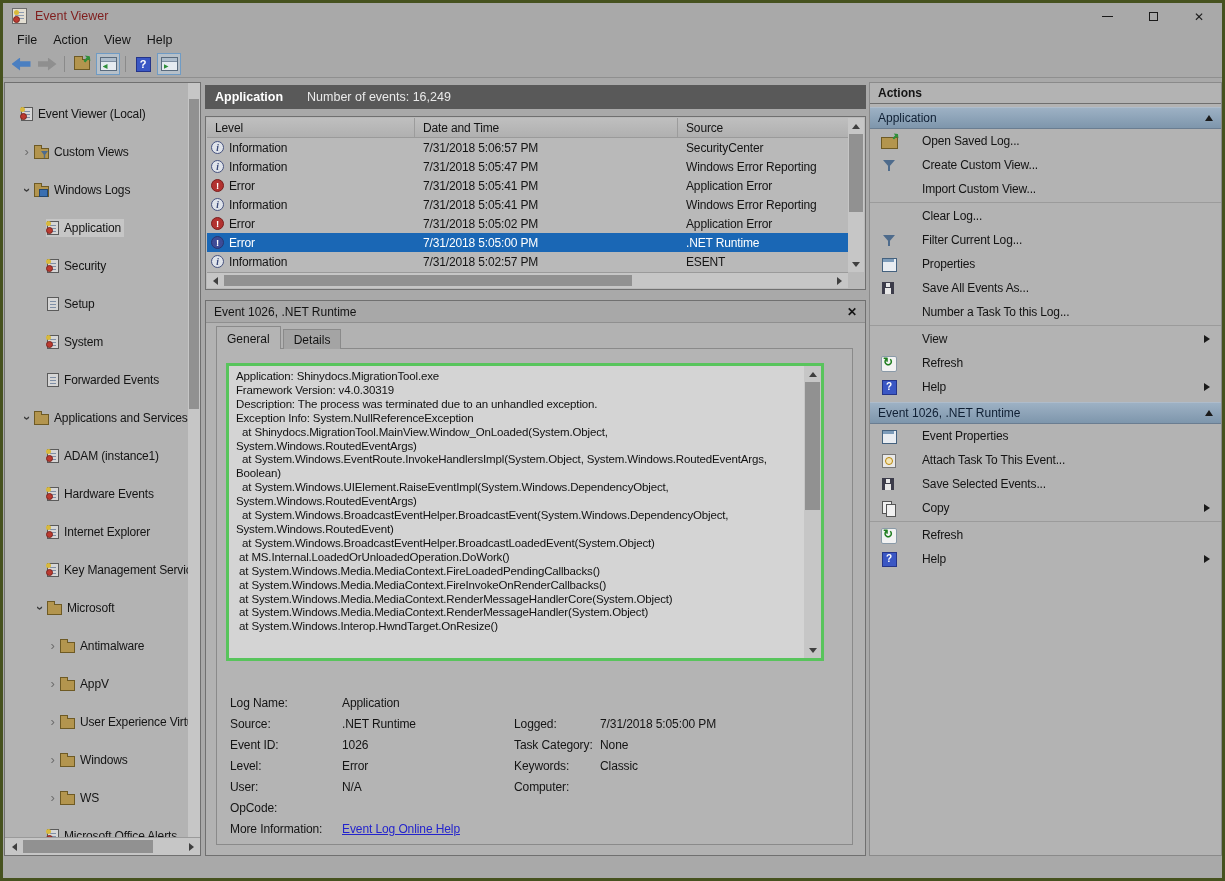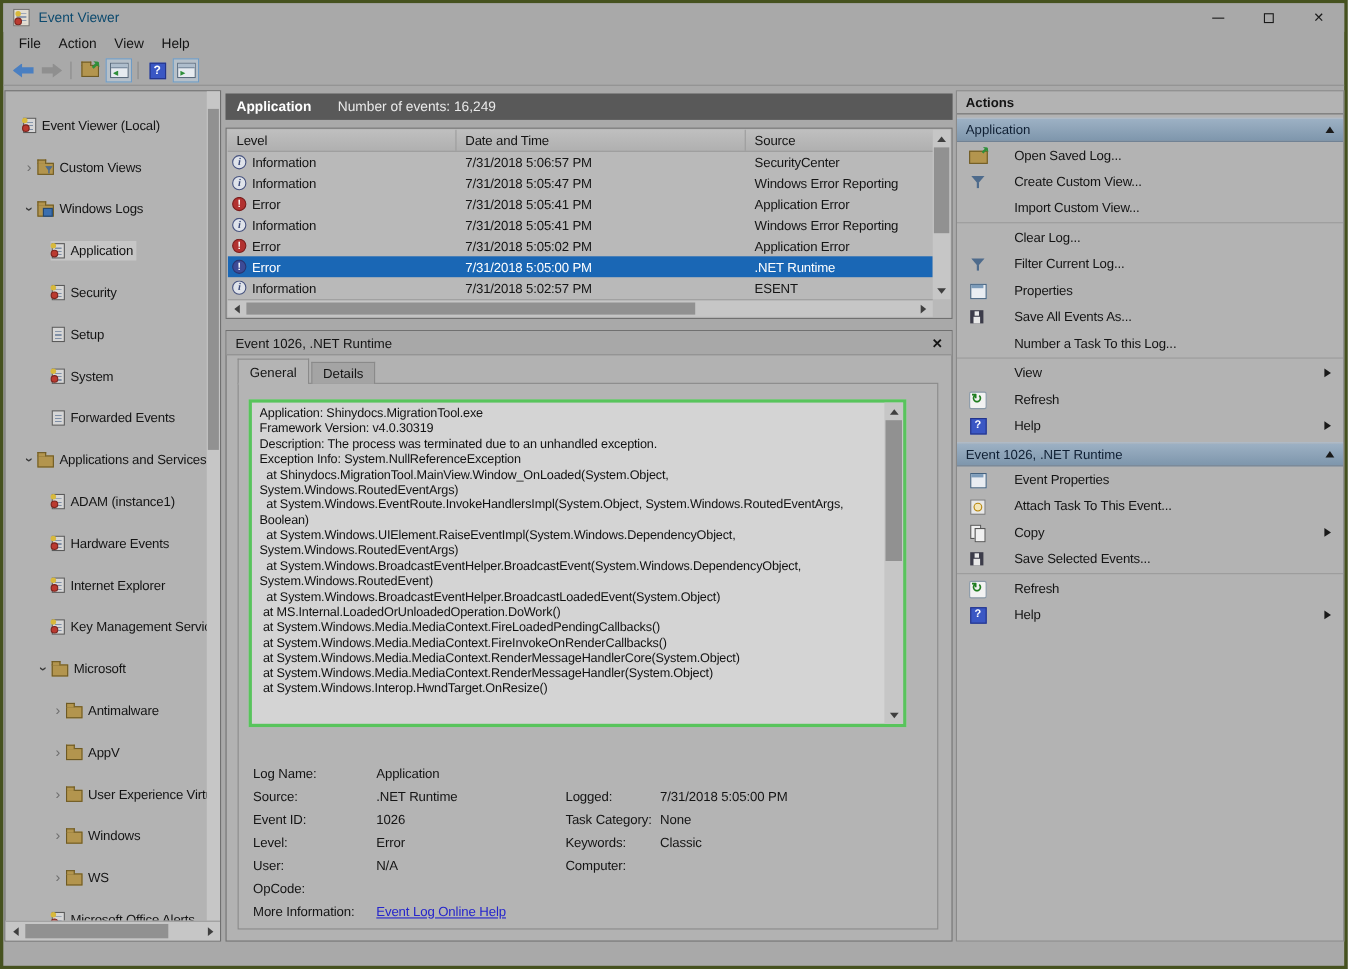--- a/index.html
+++ b/index.html
@@ -7,21 +7,21 @@
   body { font-family:"Liberation Sans", sans-serif; background:#46521f; color:#141414; }
   #page { position:absolute; inset:0; border:3px solid #46521f; background:#a9a9a9; }
 
   
   .titlebar { position:absolute; top:0; left:0; right:0; height:26px; background:#a9a9a9; display:flex; align-items:center; }
   .app-icon { width:15px; height:16px; margin:0 8px 0 9px; position:relative; background:#e3ded2; border:1px solid #6d6d6d; }
   .app-icon::before { content:""; position:absolute; left:2px; right:2px; top:3px; height:9px;
      background:repeating-linear-gradient(to bottom,#8d9bb0 0 1px,transparent 1px 3px); }
   .app-icon::after { content:""; position:absolute; left:0px; top:7px; width:5px; height:5px; border-radius:50%;
      background:#bb3a30; border:1px solid #7c241e; box-shadow:0px -7px 0 -1px #d8b93c; }
-  .title { font-size:12.5px; color:#0c4a6e; }
+  .title { font-size:12.5px; color:#7f1d1d; }
   .win-controls { margin-left:auto; display:flex; height:100%; }
   .wc { width:46px; height:100%; display:flex; align-items:center; justify-content:center; cursor:default; }
   .glyph-min { width:11px; height:1px; background:#1a1a1a; display:block; }
   .glyph-max { width:9px; height:9px; border:1px solid #1a1a1a; display:block; }
   .glyph-close::before { content:"\2715"; font-size:12px; color:#1a1a1a; }
 
   
   .menubar { position:absolute; top:26px; left:0; right:0; height:22px; display:flex; align-items:center; padding-left:6px; }
   .menu-item { font-size:12.5px; padding:2px 8px; color:#141414; }
 
@@ -658,28 +658,28 @@
         </div>
         <div class="act-item">
           <span class="aicon properties-icon"></span>
           <span class="act-label">Event Properties</span>
         </div>
         <div class="act-item">
           <span class="aicon task-icon"></span>
           <span class="act-label">Attach Task To This Event...</span>
         </div>
         <div class="act-item">
+          <span class="aicon save-icon"></span>
+          <span class="act-label">Save Selected Events...</span>
+        </div>
+        <div class="act-item">
           <span class="aicon copy-icon"></span>
           <span class="act-label">Copy</span>
           <span class="submenu-tri"></span>
         </div>
-        <div class="act-item">
-          <span class="aicon save-icon"></span>
-          <span class="act-label">Save Selected Events...</span>
-        </div>
         <div class="act-sep"></div>
         <div class="act-item">
           <span class="aicon refresh-icon"></span>
           <span class="act-label">Refresh</span>
         </div>
         <div class="act-item">
           <span class="aicon help-icon"></span>
           <span class="act-label">Help</span>
           <span class="submenu-tri"></span>
         </div>

